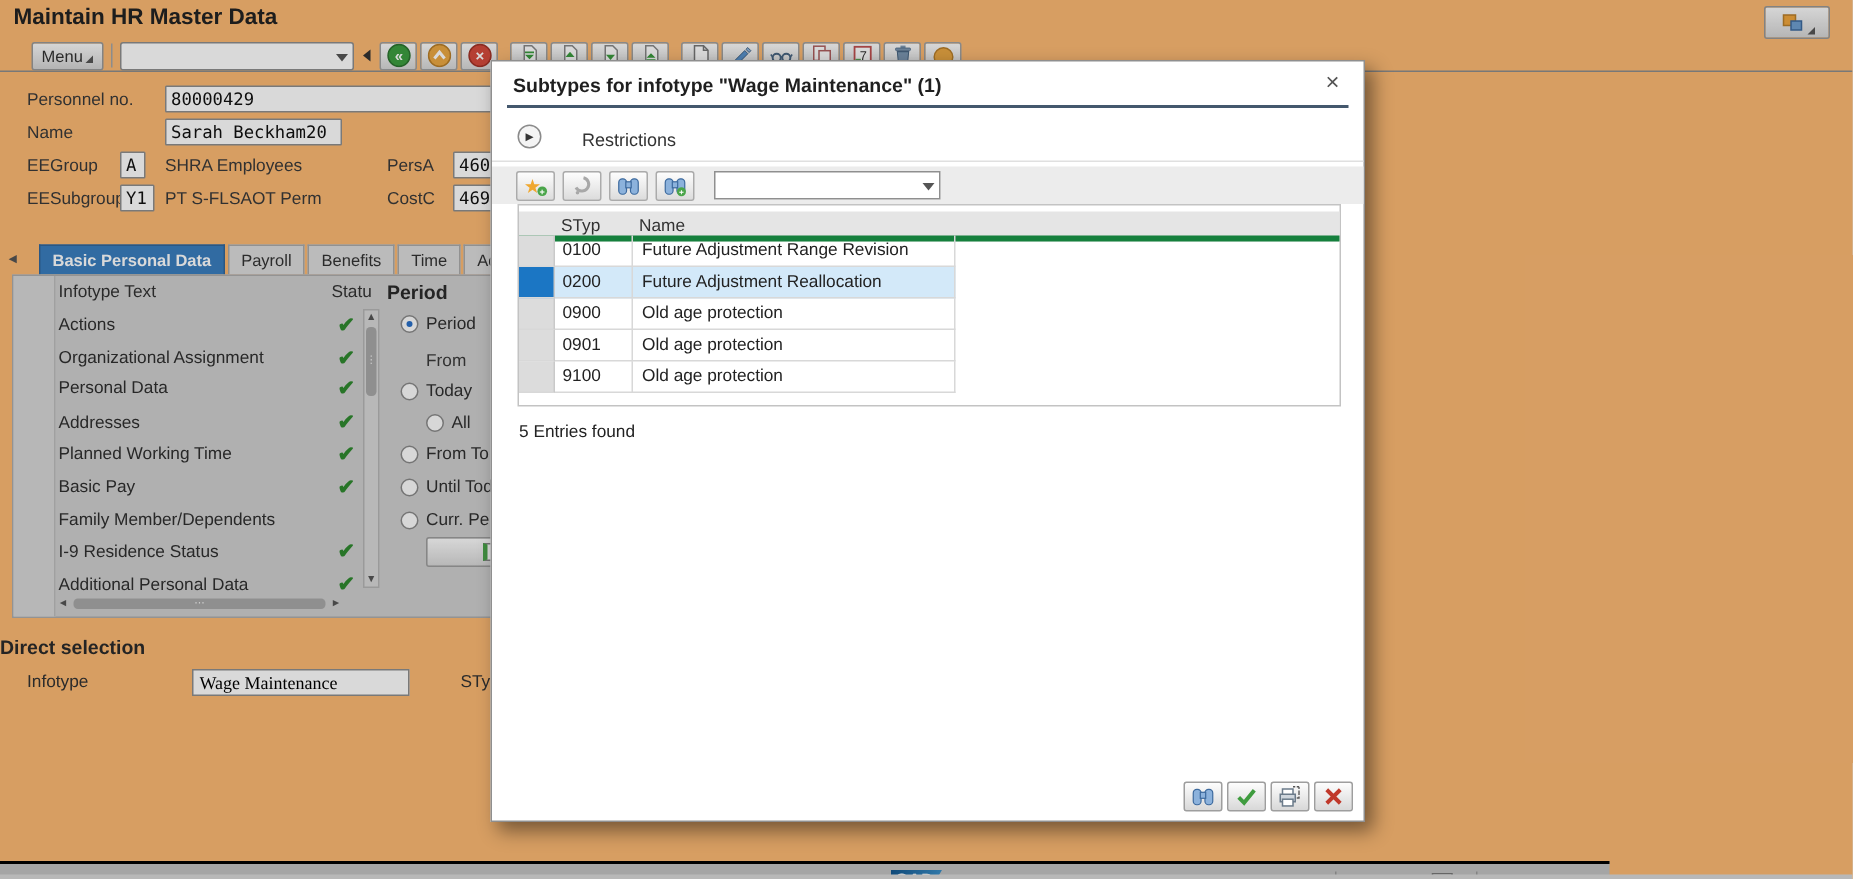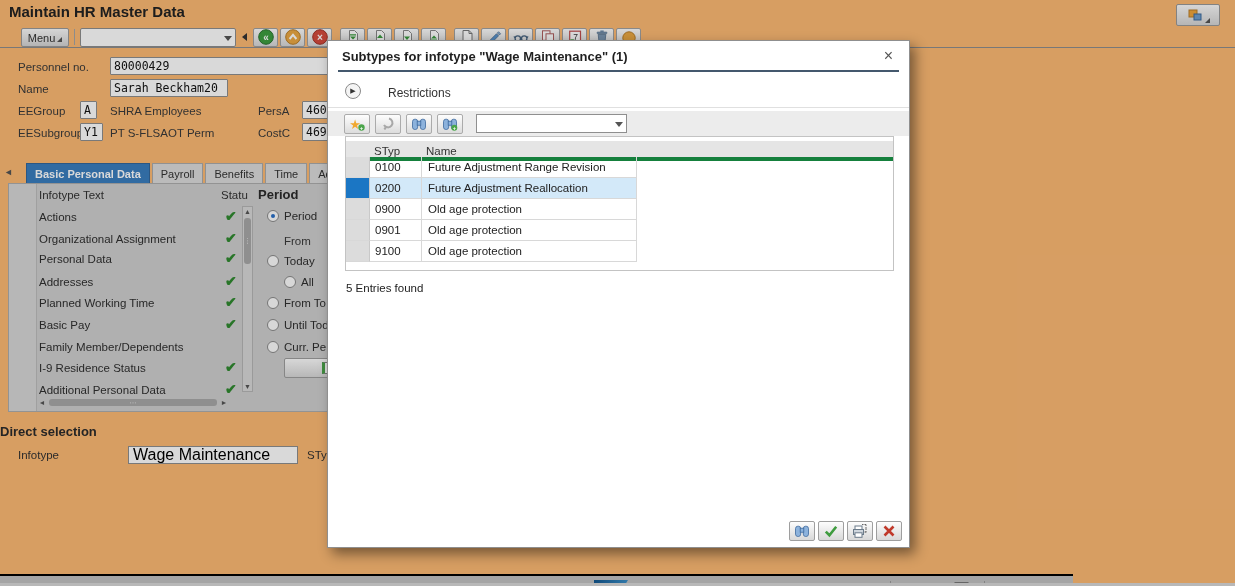--- a/index.html
+++ b/index.html
@@ -56,21 +56,21 @@
   .radio{width:12px;height:12px;border-radius:50%;border:1px solid #8a8a8a;background:#fdfdfd;position:relative;flex:0 0 auto}
   .radio.sel::after{content:'';position:absolute;left:3px;top:3px;width:4px;height:4px;border-radius:50%;background:#2a70c8}
   .plabel{color:#2f2f2f;white-space:nowrap}
   .from-label{position:absolute;left:275px;color:#3a3a3a}
   .pbutton{position:absolute;left:275px;top:174px;width:54px;height:20px;background:linear-gradient(#fdfdfd,#d8d8d8);border:1px solid #9e9e9e;border-radius:2px}
   .pbutton .bit{position:absolute;right:4px;top:3px;width:11px;height:12px;background:#fff;border:1px solid #888;border-left:3px solid #4aa54a}
 
   
   .ds-title{position:absolute;left:0;top:424px;font-size:13px;font-weight:bold;color:#2b2b2b}
   .ds-label{position:absolute;left:18px;top:449px}
-  .ds-input{position:absolute;left:128px;top:446px;width:170px;height:18px;background:#fff;border:1px solid #8f8f8f;font-family:Liberation Sans, sans-serif;font-size:16px;padding:0 4px;outline:none}
+  .ds-input{position:absolute;left:128px;top:446px;width:145px;height:18px;background:#fff;border:1px solid #8f8f8f;font-family:Liberation Serif, serif;font-size:12px;padding:0 4px;outline:none}
   .ds-sty{position:absolute;left:307px;top:449px}
 
   
   .statusbar{position:absolute;left:0;top:574px;width:1073px;height:25px;background:#c2c2c2;border-top:2px solid #000000}
   .bottom-strip{position:absolute;left:0;top:583px;width:1235px;height:3px;background:#d9d9d9}
   .saplogo{position:absolute;left:594px;top:4px;width:34px;height:16px;background:linear-gradient(100deg,#13578f,#3e93cc);clip-path:polygon(0 0,100% 0,72% 100%,0 100%);color:#fff;font-weight:bold;font-style:italic;font-size:11px;padding:1px 0 0 3px;letter-spacing:.5px}
   .sb-right{position:absolute;right:8px;top:0;height:24px;display:flex;align-items:center;gap:7px;color:#333;font-size:11px}
   .sb-sep{width:1px;height:14px;background:#9a9a9a}
   .sb-exp{font-size:8px;color:#444}
   .sb-caret{width:0;height:0;border-left:4px solid transparent;border-bottom:4px solid #555;align-self:flex-end;margin:0 0 4px -4px}

